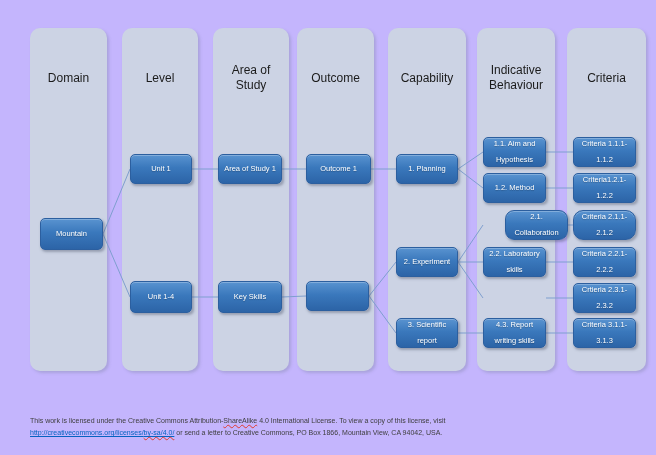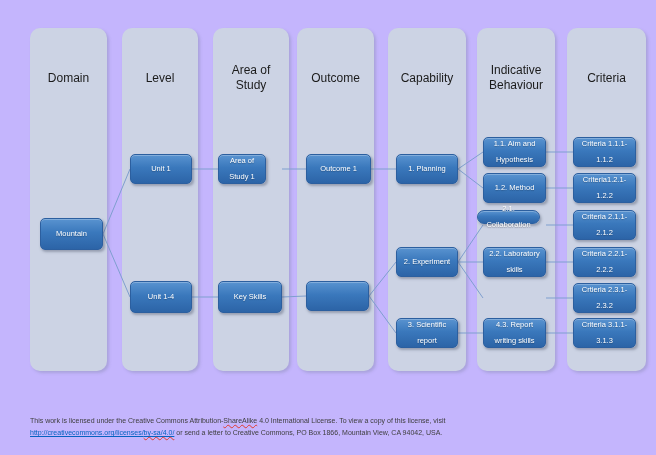--- a/index.html
+++ b/index.html
@@ -116,39 +116,39 @@
     <line class="edge" x1="546" y1="262" x2="573" y2="262"></line>
     <line class="edge" x1="546" y1="298" x2="573" y2="298"></line>
     <line class="edge" x1="546" y1="333" x2="573" y2="333"></line>
   </svg>
 
   <div class="node" style="left:40px;top:218px;width:63px;height:32px;">Mountain</div>
 
   <div class="node" style="left:130px;top:154px;width:62px;height:30px;">Unit 1</div>
   <div class="node" style="left:130px;top:281px;width:62px;height:32px;">Unit 1-4</div>
 
-  <div class="node" style="left:218px;top:154px;width:48px;height:30px;">Area of Study 1</div>
+  <div class="node" style="left:218px;top:154px;width:64px;height:30px;">Area of Study 1</div>
   <div class="node" style="left:218px;top:281px;width:64px;height:32px;">Key Skills</div>
 
   <div class="node" style="left:306px;top:154px;width:65px;height:30px;">Outcome 1</div>
   <div class="node" style="left:306px;top:281px;width:63px;height:30px;"></div>
 
   <div class="node" style="left:396px;top:154px;width:62px;height:30px;">1. Planning</div>
   <div class="node" style="left:396px;top:247px;width:62px;height:30px;">2. Experiment</div>
   <div class="node" style="left:396px;top:318px;width:62px;height:30px;">3. Scientific report</div>
 
   <div class="node" style="left:483px;top:137px;width:63px;height:30px;">1.1. Aim and Hypothesis</div>
   <div class="node" style="left:483px;top:173px;width:63px;height:30px;">1.2. Method</div>
-  <div class="node" style="left:477px;top:210px;width:63px;height:14px;border-radius:9px;">2.1. Collaboration</div>
+  <div class="node" style="left:505px;top:210px;width:63px;height:30px;border-radius:9px;">2.1. Collaboration</div>
   <div class="node" style="left:483px;top:247px;width:63px;height:30px;">2.2. Laboratory skills</div>
   <div class="node" style="left:483px;top:318px;width:63px;height:30px;">4.3. Report writing skills</div>
 
   <div class="node" style="left:573px;top:137px;width:63px;height:30px;">Criteria 1.1.1-1.1.2</div>
   <div class="node" style="left:573px;top:173px;width:63px;height:30px;">Criteria1.2.1-1.2.2</div>
-  <div class="node" style="left:573px;top:210px;width:63px;height:30px;">Criteria 2.1.1-2.1.2</div>
+  <div class="node" style="left:573px;top:210px;width:63px;height:30px;border-radius:10px;">Criteria 2.1.1-2.1.2</div>
   <div class="node" style="left:573px;top:247px;width:63px;height:30px;">Criteria 2.2.1-2.2.2</div>
   <div class="node" style="left:573px;top:283px;width:63px;height:30px;">Crtieria 2.3.1-2.3.2</div>
   <div class="node" style="left:573px;top:318px;width:63px;height:30px;">Criteria 3.1.1-3.1.3</div>
 
   <div class="footer">
     <div><span>This work is licensed under the Creative Commons Attribution-</span><span class="misspell">ShareAlike</span><span> 4.0 International License. To view a copy of this license, visit</span></div>
     <div><a class="footer-link"><span>http://creativecommons.org/licenses/</span><span class="link-tail">by-sa/4.0/</span></a><span> or send a letter to Creative Commons, PO Box 1866, Mountain View, CA 94042, USA.</span></div>
   </div>
 
 </div>

